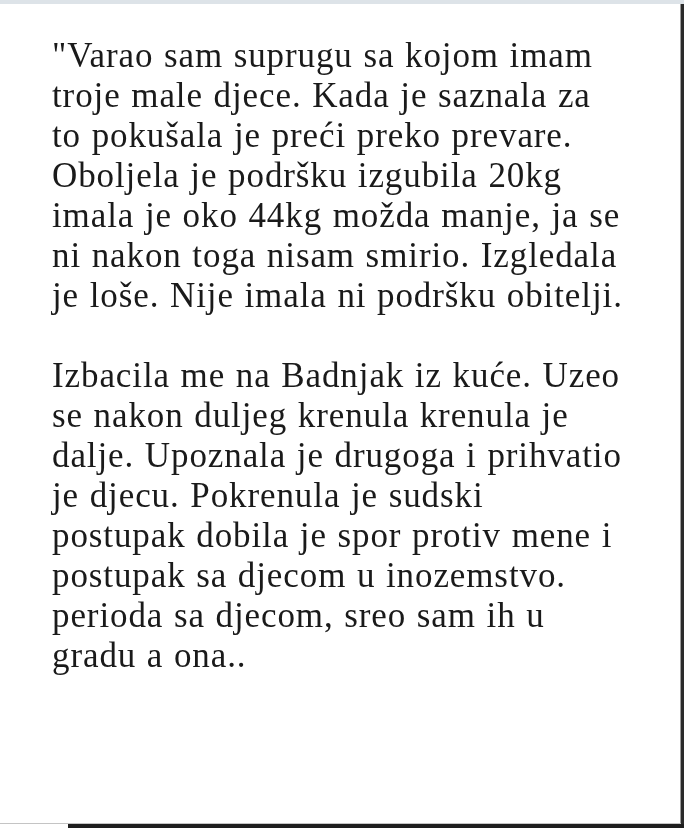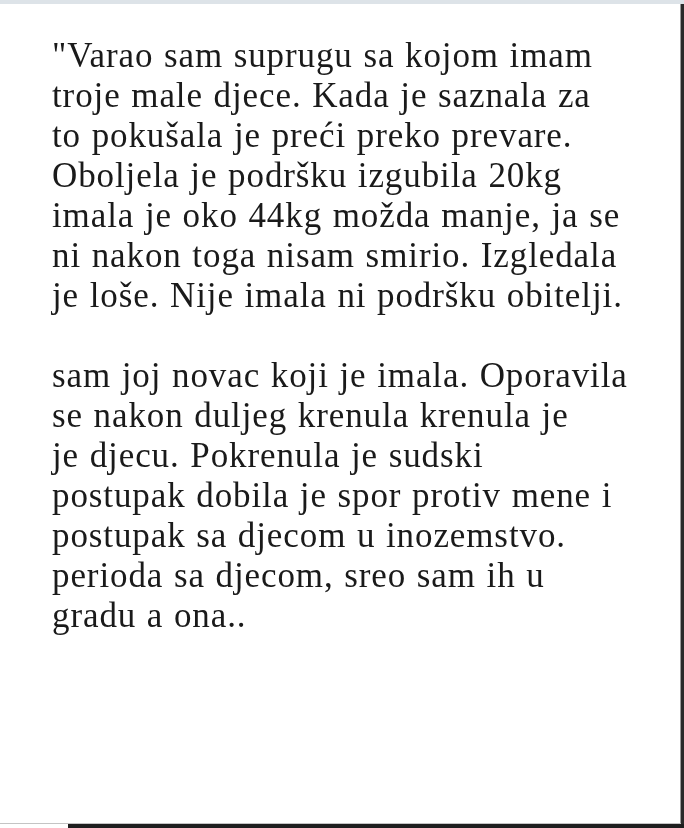--- a/index.html
+++ b/index.html
@@ -77,21 +77,22 @@
   <p class="paragraph">
     <span class="line">"Varao sam suprugu sa kojom imam</span>
     <span class="line">troje male djece. Kada je saznala za</span>
     <span class="line">to pokušala je preći preko prevare.</span>
     <span class="line">Oboljela je podršku izgubila 20kg</span>
     <span class="line">imala je oko 44kg možda manje, ja se</span>
     <span class="line">ni nakon toga nisam smirio. Izgledala</span>
     <span class="line">je loše. Nije imala ni podršku obitelji.</span>
   </p>
   <p class="paragraph">
-    <span class="line">sam joj novac koji je imala. Oporavila</span>
+    <span class="line">Izbacila me na Badnjak iz kuće. Uzeo</span>
     <span class="line">se nakon duljeg krenula krenula je</span>
+    <span class="line">dalje. Upoznala je drugoga i prihvatio</span>
     <span class="line">je djecu. Pokrenula je sudski</span>
     <span class="line">postupak dobila je spor protiv mene i</span>
     <span class="line">postupak sa djecom u inozemstvo.</span>
     <span class="line">perioda sa djecom, sreo sam ih u</span>
     <span class="line">gradu a ona..</span>
   </p>
 </div>
 
 </body></html>

